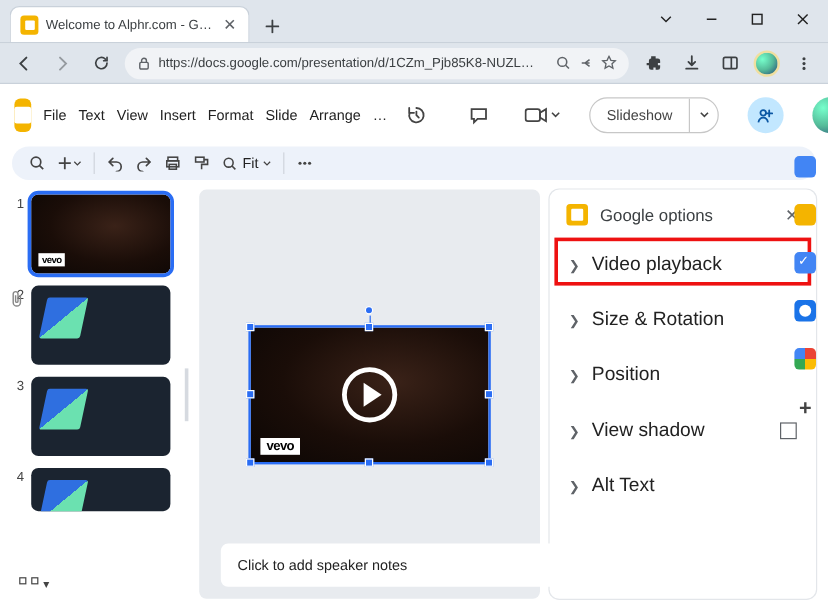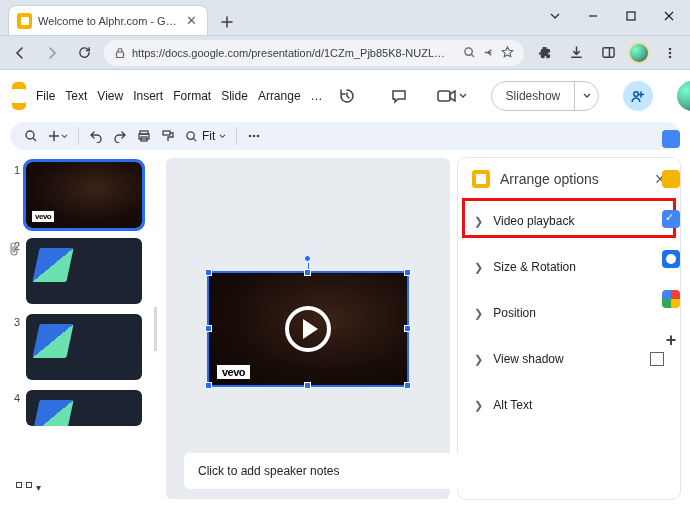--- a/index.html
+++ b/index.html
@@ -89,21 +89,21 @@
 
 
 .panel{width:222px;background:var(--panel-bg);border-radius:8px;padding:10px 0 4px 0;box-shadow:0 0 0 1px #e3e6ea}
 .panel-hdr{display:flex;align-items:center;gap:10px;padding:2px 14px 10px 14px}
 .panel-hdr .pi{width:18px;height:18px;background:#f4b400;border-radius:3px;position:relative}
 .panel-hdr .pi::after{content:"";position:absolute;inset:4px;background:#fff;border-radius:1px}
 .panel-hdr .ttl{font-size:14px;color:#3c4043;flex:1}
 .panel-hdr .x{color:#5f6368;font-size:14px}
 .p-item{display:flex;align-items:center;gap:10px;height:46px;padding:0 16px;color:#3c4043}
 .p-item .chev{color:#5f6368;font-size:11px}
-.p-item .lbl{flex:1;font-size:12px}
+.p-item .lbl{flex:1;font-size:16px}
 .p-item .box{width:14px;height:14px;border:1.5px solid #5f6368}
 .hl{position:absolute;border:3px solid #e11;pointer-events:none}
 
 
 .rail{position:absolute;right:6px;top:130px;width:26px;display:flex;flex-direction:column;align-items:center;gap:22px}
 .rail .r{width:18px;height:18px;border-radius:4px}
 .r-cal{background:linear-gradient(#4285f4,#4285f4)}
 .r-keep{background:#f4b400}
 .r-tasks{background:#4285f4;border-radius:50%;position:relative}
 .r-tasks::after{content:"✓";position:absolute;color:#fff;font-size:11px;left:3px;top:1px}
@@ -386,21 +386,21 @@
         <div class="handle h-se"></div>
         <div class="play"></div>
         <span class="vevo">vevo</span>
       </div>
     </div>
   </div>
 
   <div class="panel" style="position:relative">
     <div class="panel-hdr">
       <span class="pi"></span>
-      <span class="ttl">Arrange options</span>
+      <span class="ttl">Google options</span>
       <span class="x">✕</span>
     </div>
 
     <div class="p-item" style="position:relative">
       <span class="chev">❯</span>
       <span class="lbl">Video playback</span>
     </div>
     <div class="hl" style="left:4px;top:40px;width:214px;height:40px"></div>
 
     <div class="p-item">

